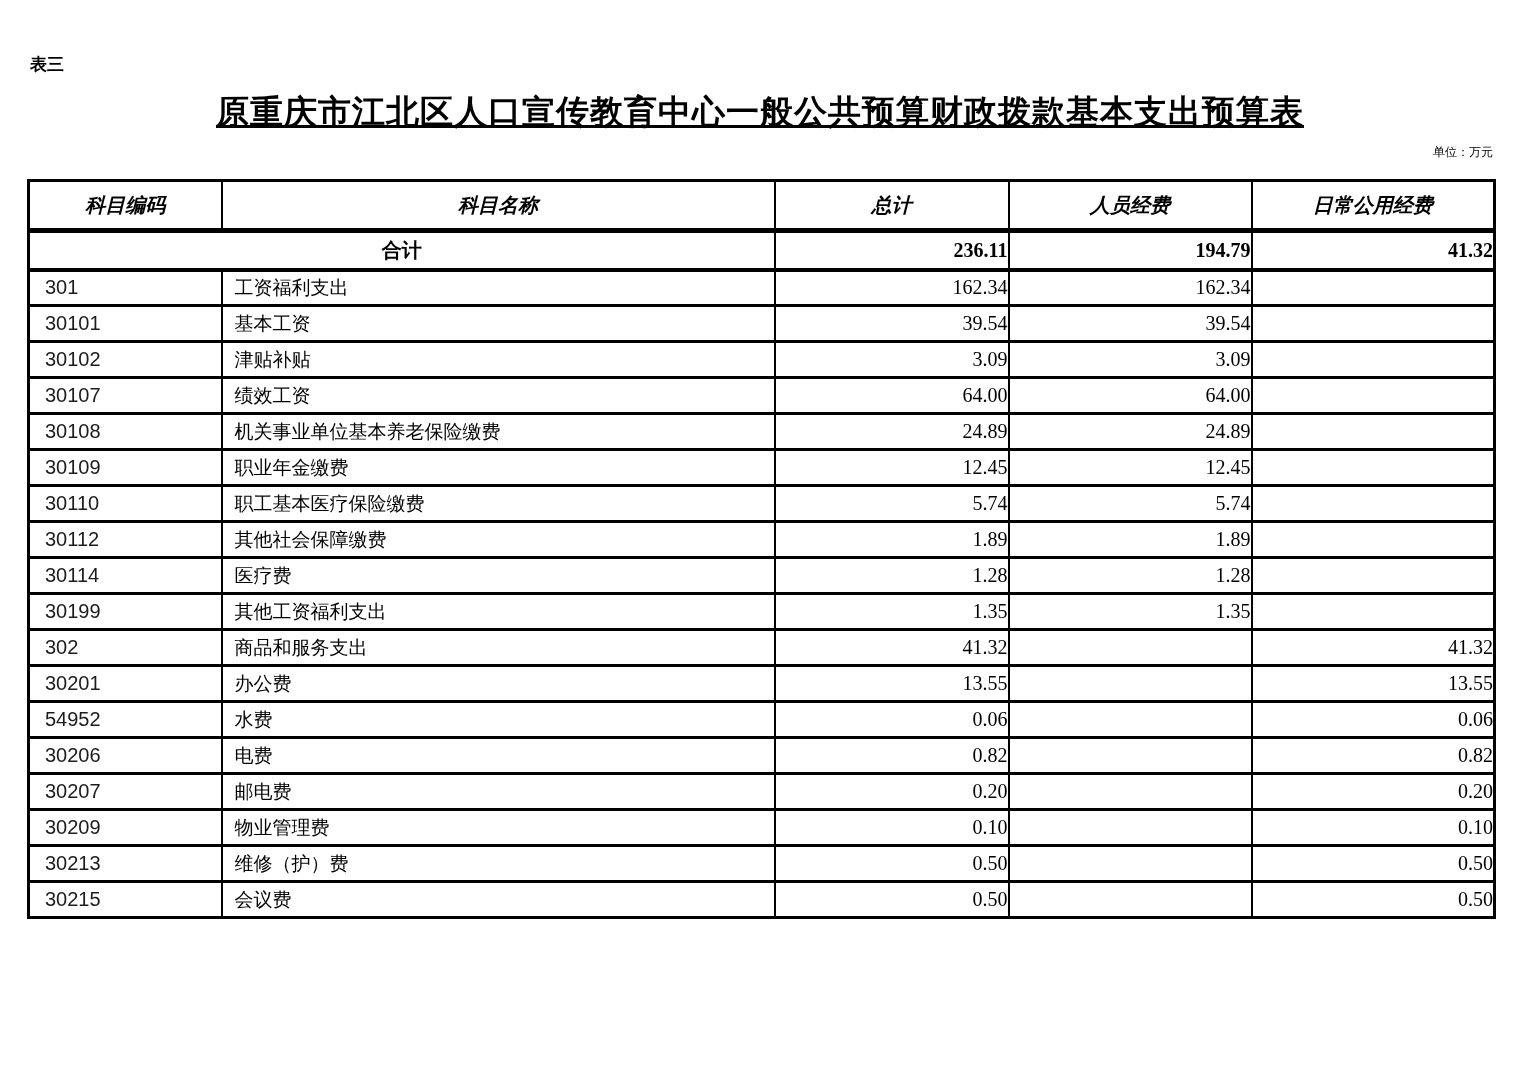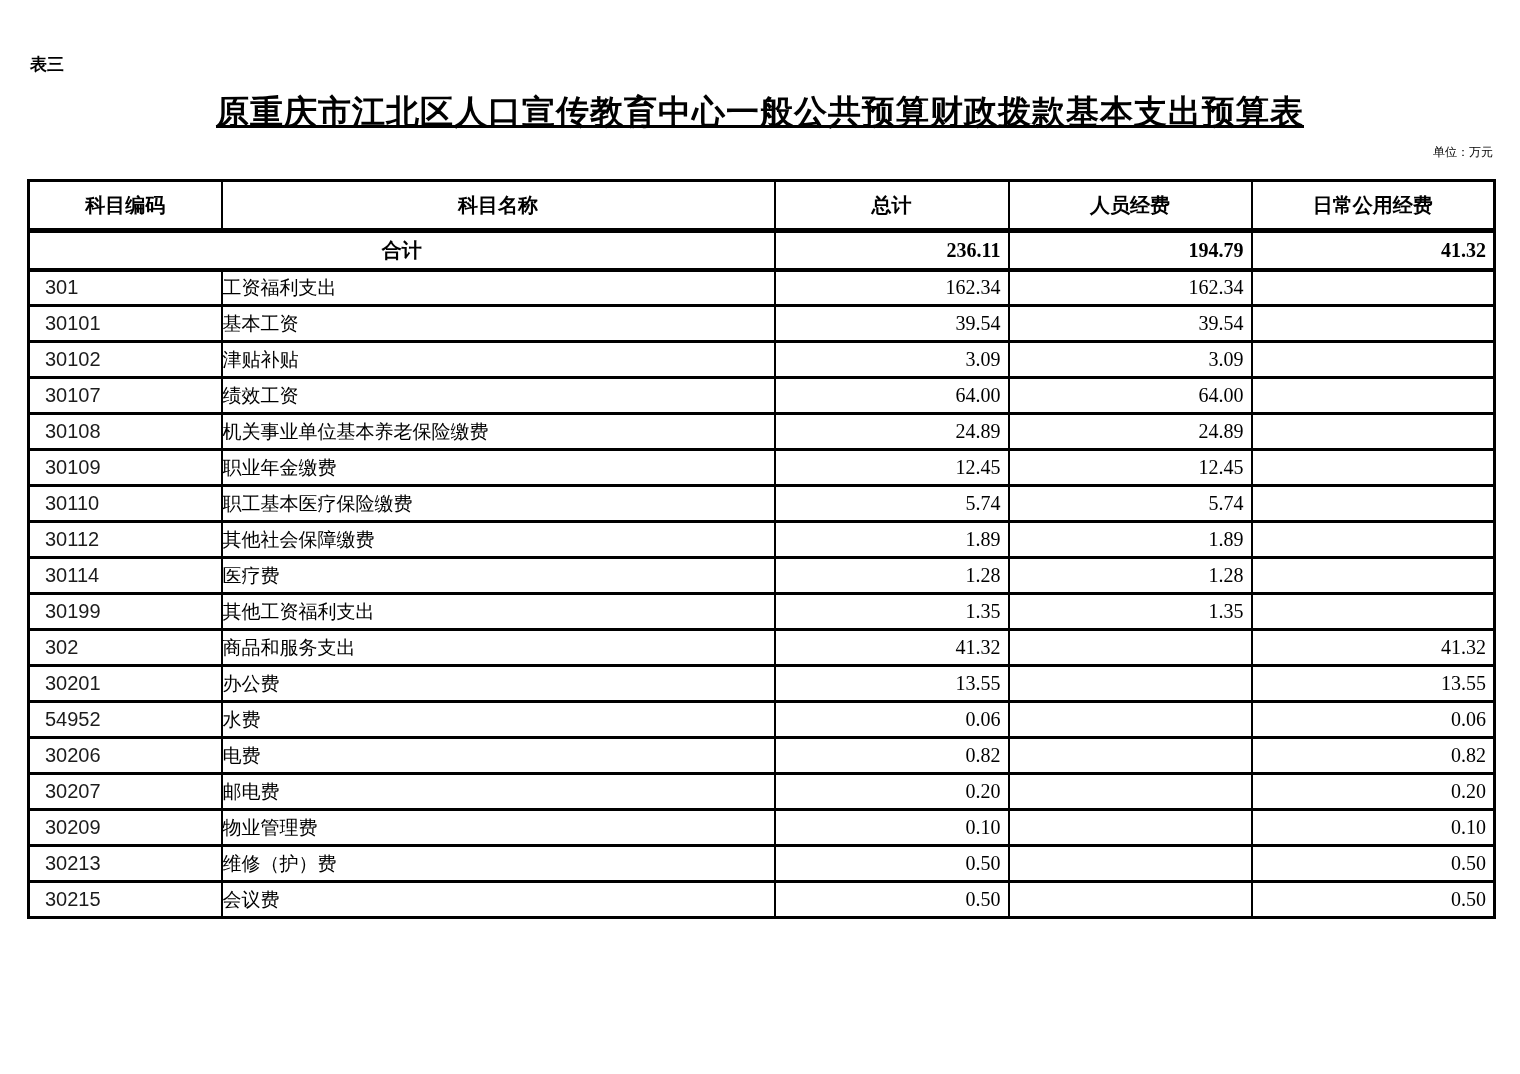--- a/index.html
+++ b/index.html
@@ -33,45 +33,45 @@
     border-collapse:collapse;
   }
   .budget-table th, .budget-table td {
     border:2px solid #000;
     border-top-width:3px; border-bottom-width:3px;
     padding:0; overflow:hidden; white-space:nowrap;
     vertical-align:middle;
   }
   .budget-table { border:3px solid #000; }
   tr.hdr1 { height:62px; }
-  tr.hdr2 { height:50px; }
+  tr.hdr2 { height:50px;font-style:italic; }
   tr.total-row { height:39px; }
   tr.data-row { height:36px; }
   tr.hdr1 th, tr.hdr2 th { border-bottom-width:5px; }
   tr.total-row td { border-bottom-width:4px; }
   .budget-table th {
     font-family:"Liberation Sans", sans-serif;
     font-weight:bold; font-size:20px; text-align:center;
   }
   td.total-label {
     font-family:"Liberation Sans", sans-serif;
     font-weight:bold; font-size:20px; text-align:center;
   }
   td.col-code {
     font-family:"Liberation Sans", sans-serif;
     font-weight:400; font-size:20px; color:#1c1c1c;
     text-align:left; padding-left:15px;
   }
   td.col-name {
     font-family:Liberation Mono, monospace;
-    font-size:19px; text-align:left; padding-left:0;
+    font-size:19px; text-align:left; padding-left:12px;
   }
   td.num {
     font-family:"Liberation Serif", serif;
-    font-size:20px; text-align:right; padding-right:7px;
+    font-size:20px; text-align:right; 
   }
   td.num.bold { font-weight:bold; }
 </style>
 </head>
 <body>
 
 <div class="page">
 
   <div class="table-label">表三</div>
 

